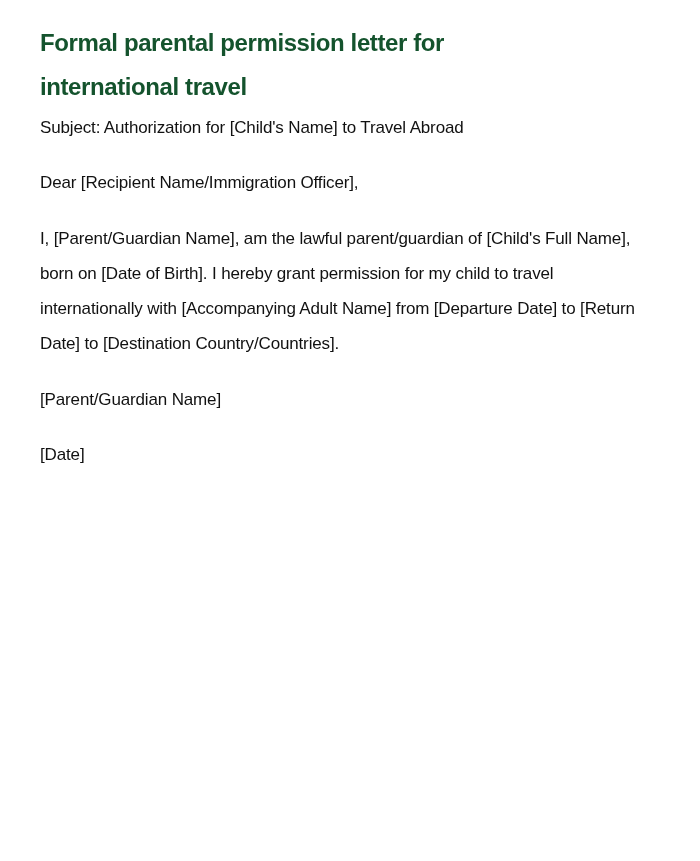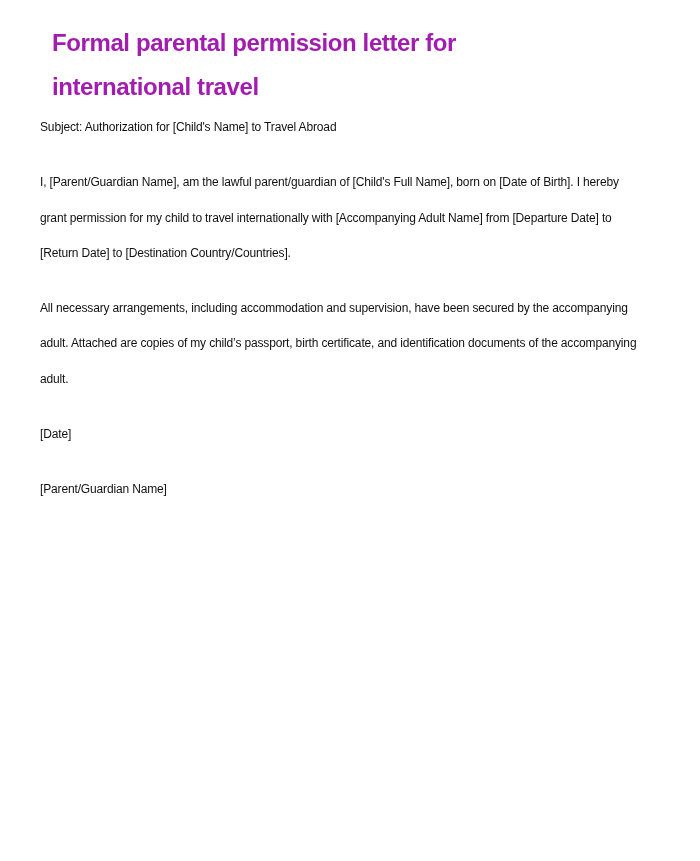--- a/index.html
+++ b/index.html
@@ -17,36 +17,36 @@
     .page {
       padding: 21px 40px 0 40px;
       box-sizing: border-box;
       width: 700px;
     }
     .title {
       font-family: "Liberation Sans", sans-serif;
       font-weight: bold;
       font-size: 24px;
       line-height: 44px;
-      margin: 0 0 1px 12px;
+      margin: 0 0 1px 0;
       letter-spacing: -0.4px;
       width: 470px;
-      color: #a21caf;
+      color: #14532d;
     }
     .para {
-      font-size: 12px;
+      font-size: 17px;
       line-height: 35.3px;
       margin: 0 0 20px 0;
       letter-spacing: -0.15px;
       width: 600px;
     }
   </style>
 </head>
 <body>
 
 <div class="page">
   <h1 class="title">Formal parental permission letter for international travel</h1>
   <p class="para">Subject: Authorization for [Child's Name] to Travel Abroad</p>
+  <p class="para">Dear [Recipient Name/Immigration Officer],</p>
   <p class="para">I, [Parent/Guardian Name], am the lawful parent/guardian of [Child's Full Name], born on [Date of Birth]. I hereby grant permission for my child to travel internationally with [Accompanying Adult Name] from [Departure Date] to [Return Date] to [Destination Country/Countries].</p>
-  <p class="para">All necessary arrangements, including accommodation and supervision, have been secured by the accompanying adult. Attached are copies of my child’s passport, birth certificate, and identification documents of the accompanying adult.</p>
+  <p class="para">[Parent/Guardian Name]</p>
   <p class="para">[Date]</p>
-  <p class="para">[Parent/Guardian Name]</p>
 </div>
 
 </body></html>

